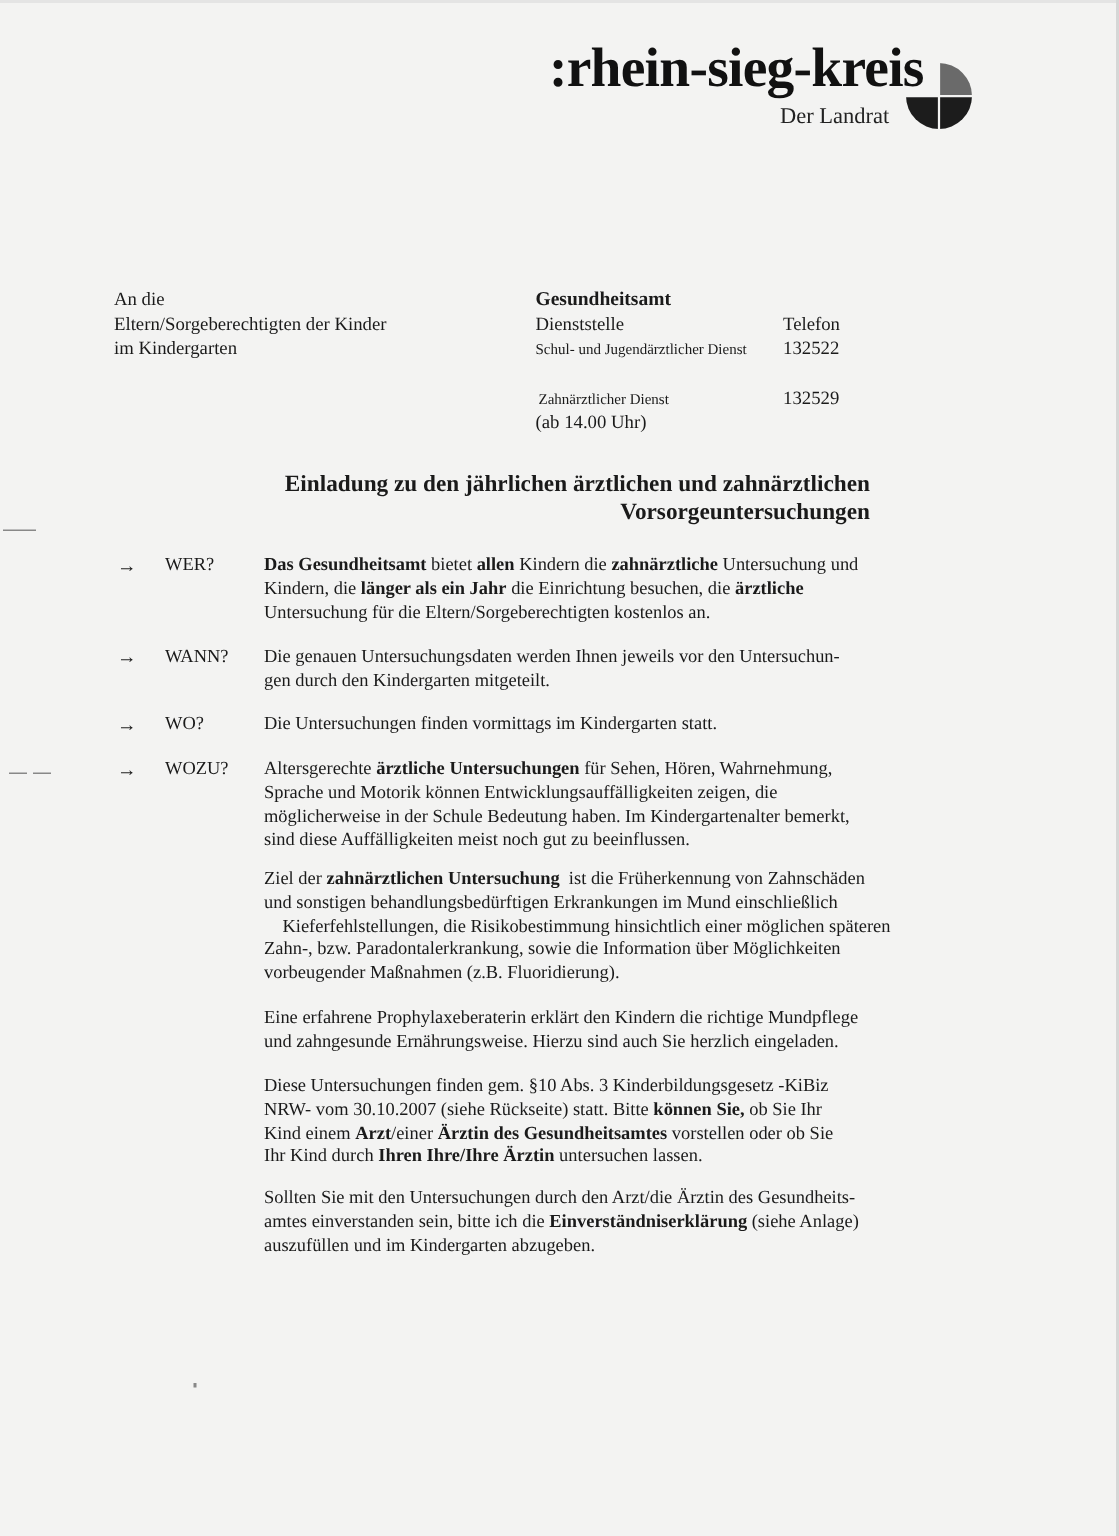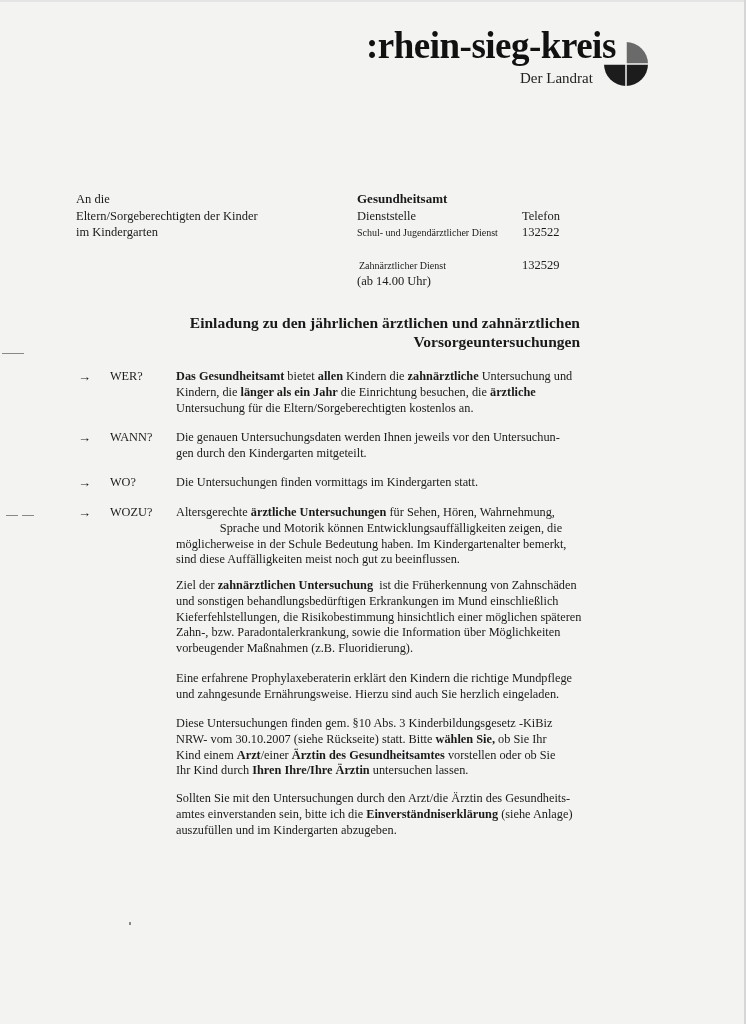--- a/index.html
+++ b/index.html
@@ -123,41 +123,41 @@
       <span class="lbl">WO?</span>
       <div class="body-text">
         <span class="l" style="display: block; white-space: pre;"><span>Die Untersuchungen finden vormittags im Kindergarten statt.</span></span>
       </div>
     </div>
     <div class="sec" style="top: 505px;">
       <span class="arrow">→</span>
       <span class="lbl">WOZU?</span>
       <div class="body-text">
         <span class="l" style="display: block; white-space: pre;"><span>Altersgerechte </span><b>ärztliche Untersuchungen</b><span> für Sehen, Hören, Wahrnehmung,</span></span>
-        <span class="l" style="display: block; white-space: pre; text-align: center;"><span>Sprache und Motorik können Entwicklungsauffälligkeiten zeigen, die</span></span>
+        <span class="l" style="display: block; white-space: pre;"><span>Sprache und Motorik können Entwicklungsauffälligkeiten zeigen, die</span></span>
         <span class="l" style="display: block; white-space: pre;"><span>möglicherweise in der Schule Bedeutung haben. Im Kindergartenalter bemerkt,</span></span>
         <span class="l" style="display: block; white-space: pre;"><span>sind diese Auffälligkeiten meist noch gut zu beeinflussen.</span></span>
       </div>
     </div>
   </div>
 <div id="paras">
     <div class="para" style="top: 578px;">
       <span class="l" style="display: block; white-space: pre;"><span>Ziel der </span><b>zahnärztlichen Untersuchung</b><span>  ist die Früherkennung von Zahnschäden</span></span>
       <span class="l" style="display: block; white-space: pre;"><span>und sonstigen behandlungsbedürftigen Erkrankungen im Mund einschließlich</span></span>
-      <span class="l" style="display: block; white-space: pre;"><span>Kieferfehlstellungen, die Risikobestimmung hinsichtlich einer möglichen späteren</span></span>
+      <span class="l" style="display: block; white-space: pre; text-align: center;"><span>Kieferfehlstellungen, die Risikobestimmung hinsichtlich einer möglichen späteren</span></span>
       <span class="l" style="display: block; white-space: pre;"><span>Zahn-, bzw. Paradontalerkrankung, sowie die Information über Möglichkeiten</span></span>
       <span class="l" style="display: block; white-space: pre;"><span>vorbeugender Maßnahmen (z.B. Fluoridierung).</span></span>
     </div>
     <div class="para" style="top: 671px;">
       <span class="l" style="display: block; white-space: pre;"><span>Eine erfahrene Prophylaxeberaterin erklärt den Kindern die richtige Mundpflege</span></span>
       <span class="l" style="display: block; white-space: pre;"><span>und zahngesunde Ernährungsweise. Hierzu sind auch Sie herzlich eingeladen.</span></span>
     </div>
     <div class="para" style="top: 716px;">
       <span class="l" style="display: block; white-space: pre;"><span>Diese Untersuchungen finden gem. §10 Abs. 3 Kinderbildungsgesetz -KiBiz</span></span>
-      <span class="l" style="display: block; white-space: pre;"><span>NRW- vom 30.10.2007 (siehe Rückseite) statt. Bitte </span><b>wählen Sie,</b><span> ob Sie Ihr</span></span>
+      <span class="l" style="display: block; white-space: pre;"><span>NRW- vom 30.10.2007 (siehe Rückseite) statt. Bitte </span><b>können Sie,</b><span> ob Sie Ihr</span></span>
       <span class="l" style="display: block; white-space: pre;"><span>Kind einem </span><b>Arzt</b><span>/einer </span><b>Ärztin des Gesundheitsamtes</b><span> vorstellen oder ob Sie</span></span>
       <span class="l" style="display: block; white-space: pre;"><span>Ihr Kind durch </span><b>Ihren Ihre/Ihre Ärztin</b><span> untersuchen lassen.</span></span>
     </div>
     <div class="para" style="top: 791px;">
       <span class="l" style="display: block; white-space: pre;"><span>Sollten Sie mit den Untersuchungen durch den Arzt/die Ärztin des Gesundheits-</span></span>
       <span class="l" style="display: block; white-space: pre;"><span>amtes einverstanden sein, bitte ich die </span><b>Einverständniserklärung</b><span> (siehe Anlage)</span></span>
       <span class="l" style="display: block; white-space: pre;"><span>auszufüllen und im Kindergarten abzugeben.</span></span>
     </div>
   </div>
 

